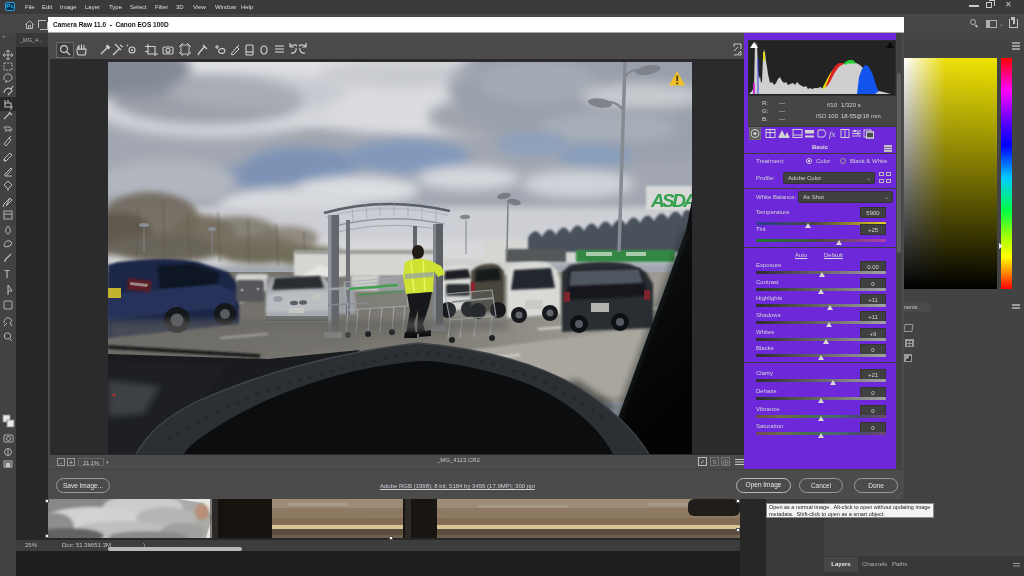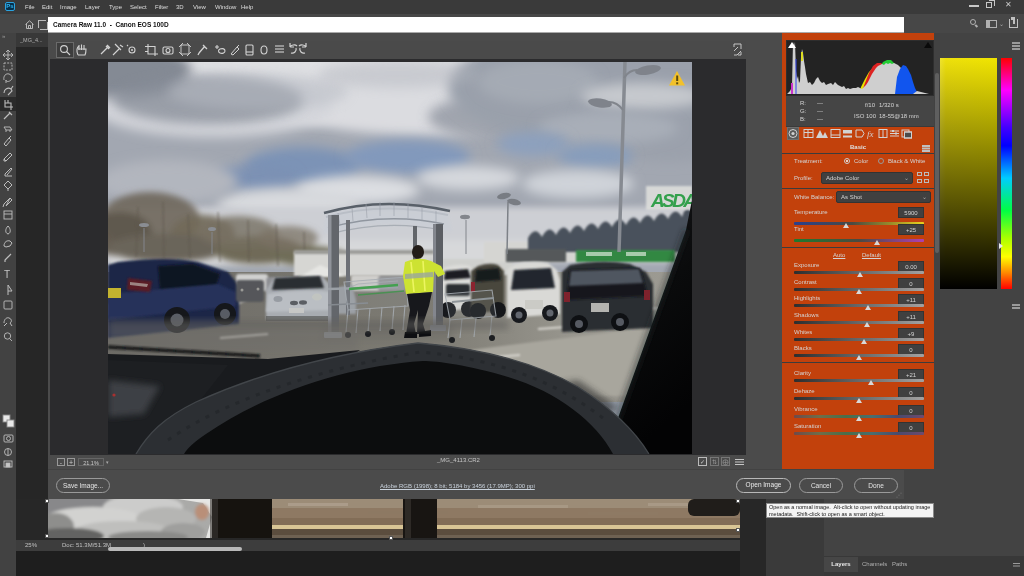--- a/index.html
+++ b/index.html
@@ -489,21 +489,21 @@
   <div class="abs" style="left:9px;top:441px;width:8px;height:8px;border:1px solid #999;color:#ccc;font-size:7px;line-height:7px;text-align:center">-</div>
   <div class="abs" style="left:19px;top:441px;width:8px;height:8px;border:1px solid #999;color:#ccc;font-size:7px;line-height:7px;text-align:center">+</div>
   <div class="abs" style="left:30px;top:441px;width:26px;height:8px;border:1px solid #666;color:#ccc;font-size:5.5px;line-height:8px;text-align:center">21.1%</div>
   <div class="abs" style="left:58px;top:441px;color:#aaa;font-size:5px;line-height:8px">▾</div>
   <div class="abs txt" style="left:389px;top:440px;font-size:6px;color:#c4c4c4">_MG_4113.CR2</div>
   <div class="abs" style="left:650px;top:440px;width:9px;height:9px;border:1px solid #bbb;color:#ccc;font-size:6px;line-height:9px;text-align:center">✓</div>
   <div class="abs" style="left:662px;top:440px;width:9px;height:9px;border:1px solid #777;color:#999;font-size:6px;line-height:9px;text-align:center">⇅</div>
   <div class="abs" style="left:673px;top:440px;width:9px;height:9px;border:1px solid #777;color:#999;font-size:6px;line-height:9px;text-align:center">⨁</div>
   <div class="abs" style="left:687px;top:442px;width:9px;height:1.2px;background:#c6c6c6;box-shadow:0 2.5px 0 #c6c6c6,0 5px 0 #c6c6c6"></div>
 
-  <div class="abs" id="crright" style="left:734px;top:16px;width:158px;height:436px;background:#c2410c;font-size:6px;color:#d4d4d4">
+  <div class="abs" id="crright" style="left:696px;top:16px;width:158px;height:436px;background:#6d28d9;font-size:6px;color:#d4d4d4">
 
     <div class="abs" style="left:4px;top:7px;width:148px;height:56px;background:#232323;border:1px solid #2e2e2e">
       <svg width="146" height="54" viewBox="0 0 146 54">
         <rect x="0" y="0" width="146" height="54" fill="#232323"></rect>
         <polygon points="72,53 74,46 78,38 82,31 85,28 88,30 91,34 95,40 99,47 102,51 104,53" fill="#e8e400"></polygon>
         <polygon points="74,53 78,42 82,32 86,25 90,22 94,22 98,25 102,31 106,40 109,47 111,53" fill="#d22"></polygon>
         <polygon points="88,53 92,28 96,21 100,19 104,19 108,23 112,29 115,38 117,53" fill="#2c3"></polygon>
         <polygon points="0,53 3,50 5,46 6,1 7,6 8,1 9,30 10,38 11,35 12,42 13,40 14,16 15,8 16,12 17,20 18,26 19,33 21,42 23,41 25,44 27,42 29,38 31,36 33,40 35,42 37,41 39,44 41,43 44,42 46,44 48,41 51,44 53,45 55,46 57,45 59,48 61,47 63,48 66,47 69,47 71,46 73,47 75,48 77,46 79,44 81,41 83,37 85,33 87,30 89,27 91,25 93,24 95,23 97,24 99,22 101,23 103,22 105,23 107,22 109,23 111,24 113,26 115,28 117,31 119,35 121,40 123,44 125,47 127,50 129,51 131,52 135,52 139,53 146,53" fill="#cfcfcf"></polygon>
         <polygon points="108,53 110,36 113,28 116,24 119,25 121,28 124,34 126,41 128,47 130,51 132,53" fill="#15e"></polygon>
         <polygon points="126,53 130,50 134,51 138,52 142,53" fill="#cfcfcf"></polygon>

